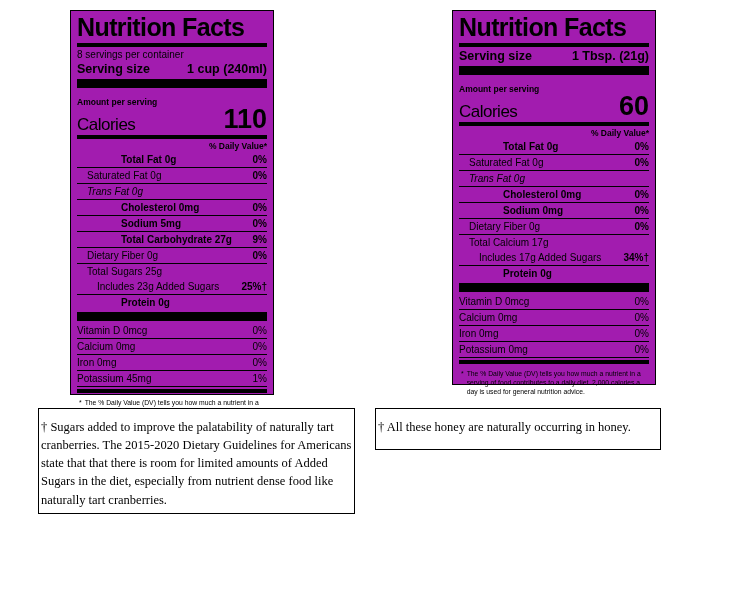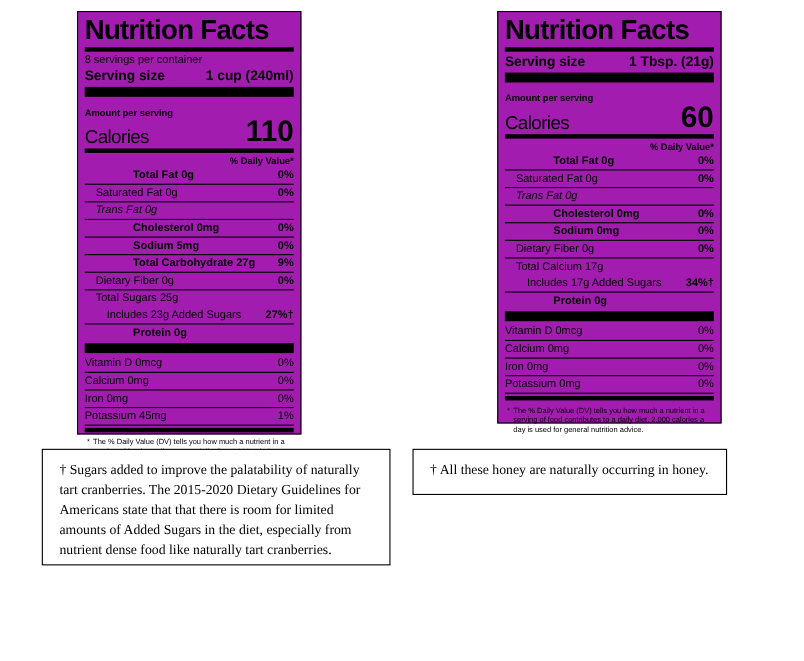--- a/index.html
+++ b/index.html
@@ -129,21 +129,21 @@
 
   
   .note {
     position: absolute;
     border: 1px solid #000000;
     box-sizing: border-box;
     background: #ffffff;
     font-family: "Liberation Serif", serif;
     font-size: 12.5px;
     line-height: 1.45;
-    padding: 9px 15px;
+    padding: 9px 2px;
   }
   #note-left {
     left: 38px;
     top: 408px;
     width: 317px;
     height: 106px;
   }
   #note-right {
     left: 375px;
     top: 408px;
@@ -198,21 +198,21 @@
   <div class="nrow">
       <span class="nm indent1">Dietary Fiber 0g</span>
       <span class="pct">0%</span>
     </div>
   <div class="nrow noline">
       <span class="nm indent1">Total Sugars 25g</span>
       <span class="pct"></span>
     </div>
   <div class="nrow">
       <span class="nm indent2">Includes 23g Added Sugars</span>
-      <span class="pct">27%†</span>
+      <span class="pct">25%†</span>
     </div>
   <div class="nrow bold noline">
       <span class="nm">Protein 0g</span>
       <span class="pct"></span>
     </div>
 
   <div class="rule-thick"></div>
 
   <div class="vit-row">
       <span>Vitamin D 0mcg</span>

